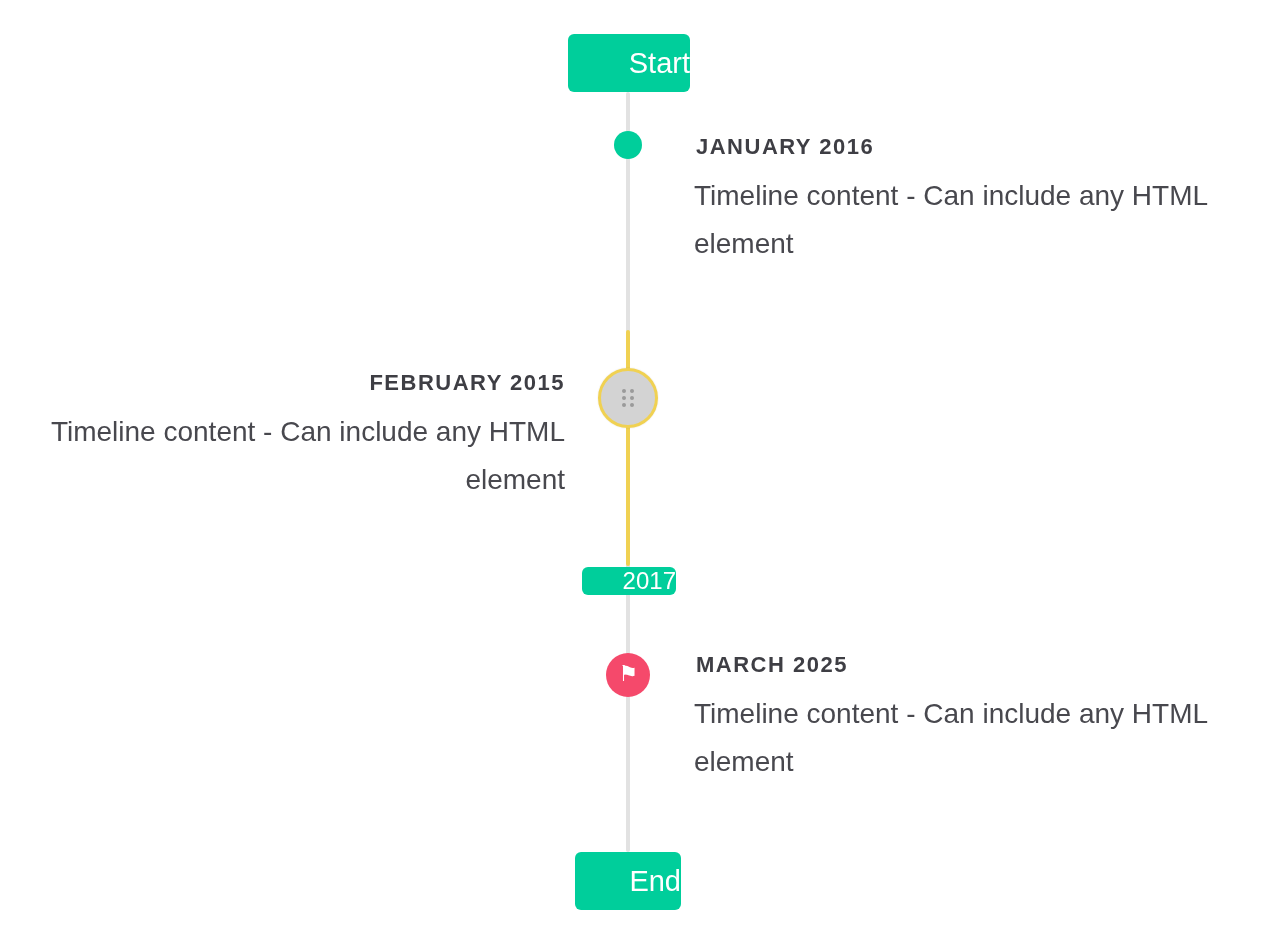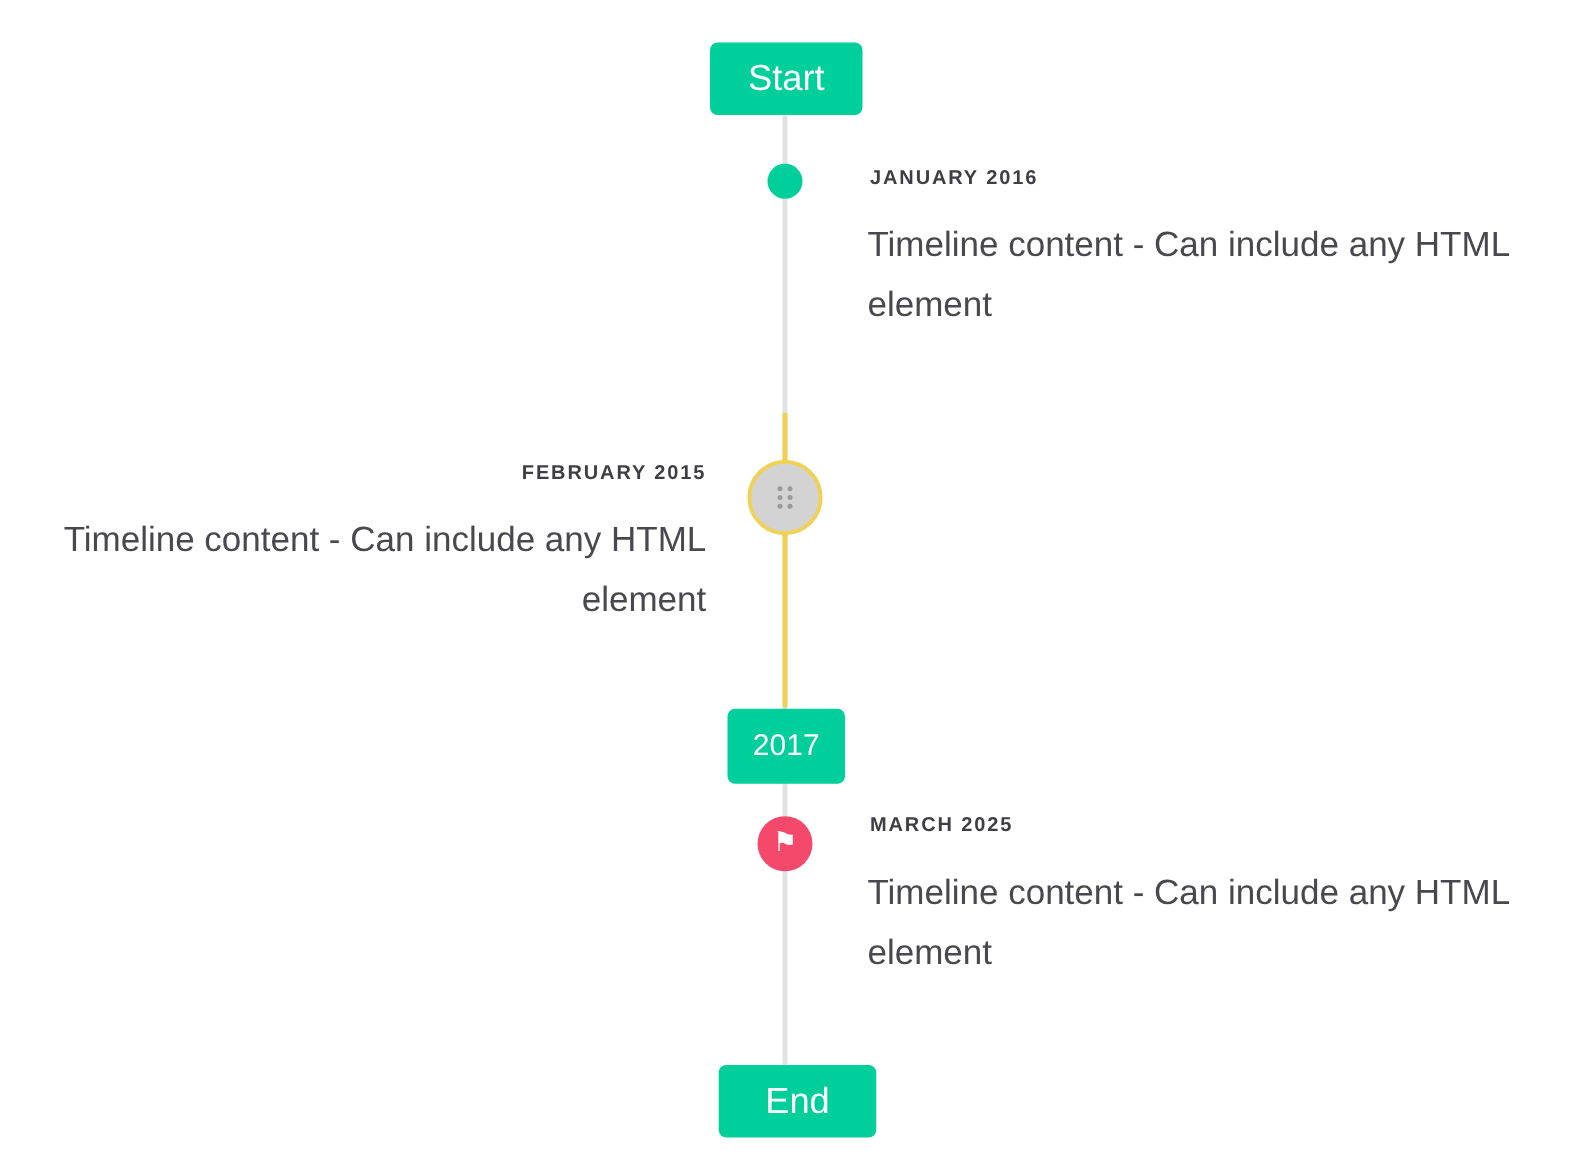--- a/index.html
+++ b/index.html
@@ -33,29 +33,29 @@
     position:absolute;
     left:626px; top:330px;
     width:4px; height:236px;
     background:var(--highlight);
     border-radius:2px;
   }
   .badge{
     position:absolute;
     display:flex;
     align-items:center;
-    justify-content:center;
+    justify-content:flex-end;
     background:var(--accent);
     color:#ffffff;
     border-radius:6px;
     font-weight:400;
   }
   .badge-start{ left:568px; top:34px;  width:122px; height:58px; font-size:29px; }
-  .badge-year { left:582px; top:567px; width:94px;  height:60px; font-size:24px; }
-  .badge-end  { left:575px; top:852px; width:126px; height:58px; font-size:29px; }
+  .badge-year { left:582px; top:567px; width:94px;  height:28px; font-size:24px; }
+  .badge-end  { left:575px; top:852px; width:106px; height:58px; font-size:29px; }
 
   .marker{
     position:absolute;
     border-radius:50%;
   }
   .marker-dot{
     left:614px; top:131px;
     width:28px; height:28px;
     background:var(--accent);
   }
@@ -88,21 +88,21 @@
     justify-content:center;
   }
   .flag-glyph{
     color:#ffffff;
     font-size:22px;
     line-height:1;
     transform:translateY(-1px);
   }
   .item-title{
     position:absolute;
-    font-size:16px;
+    font-size:22px;
     font-weight:700;
     letter-spacing:1.5px;
     color:var(--title-text);
     white-space:nowrap;
   }
   .item-content{
     position:absolute;
     width:540px;
     font-size:28px;
     line-height:48px;

